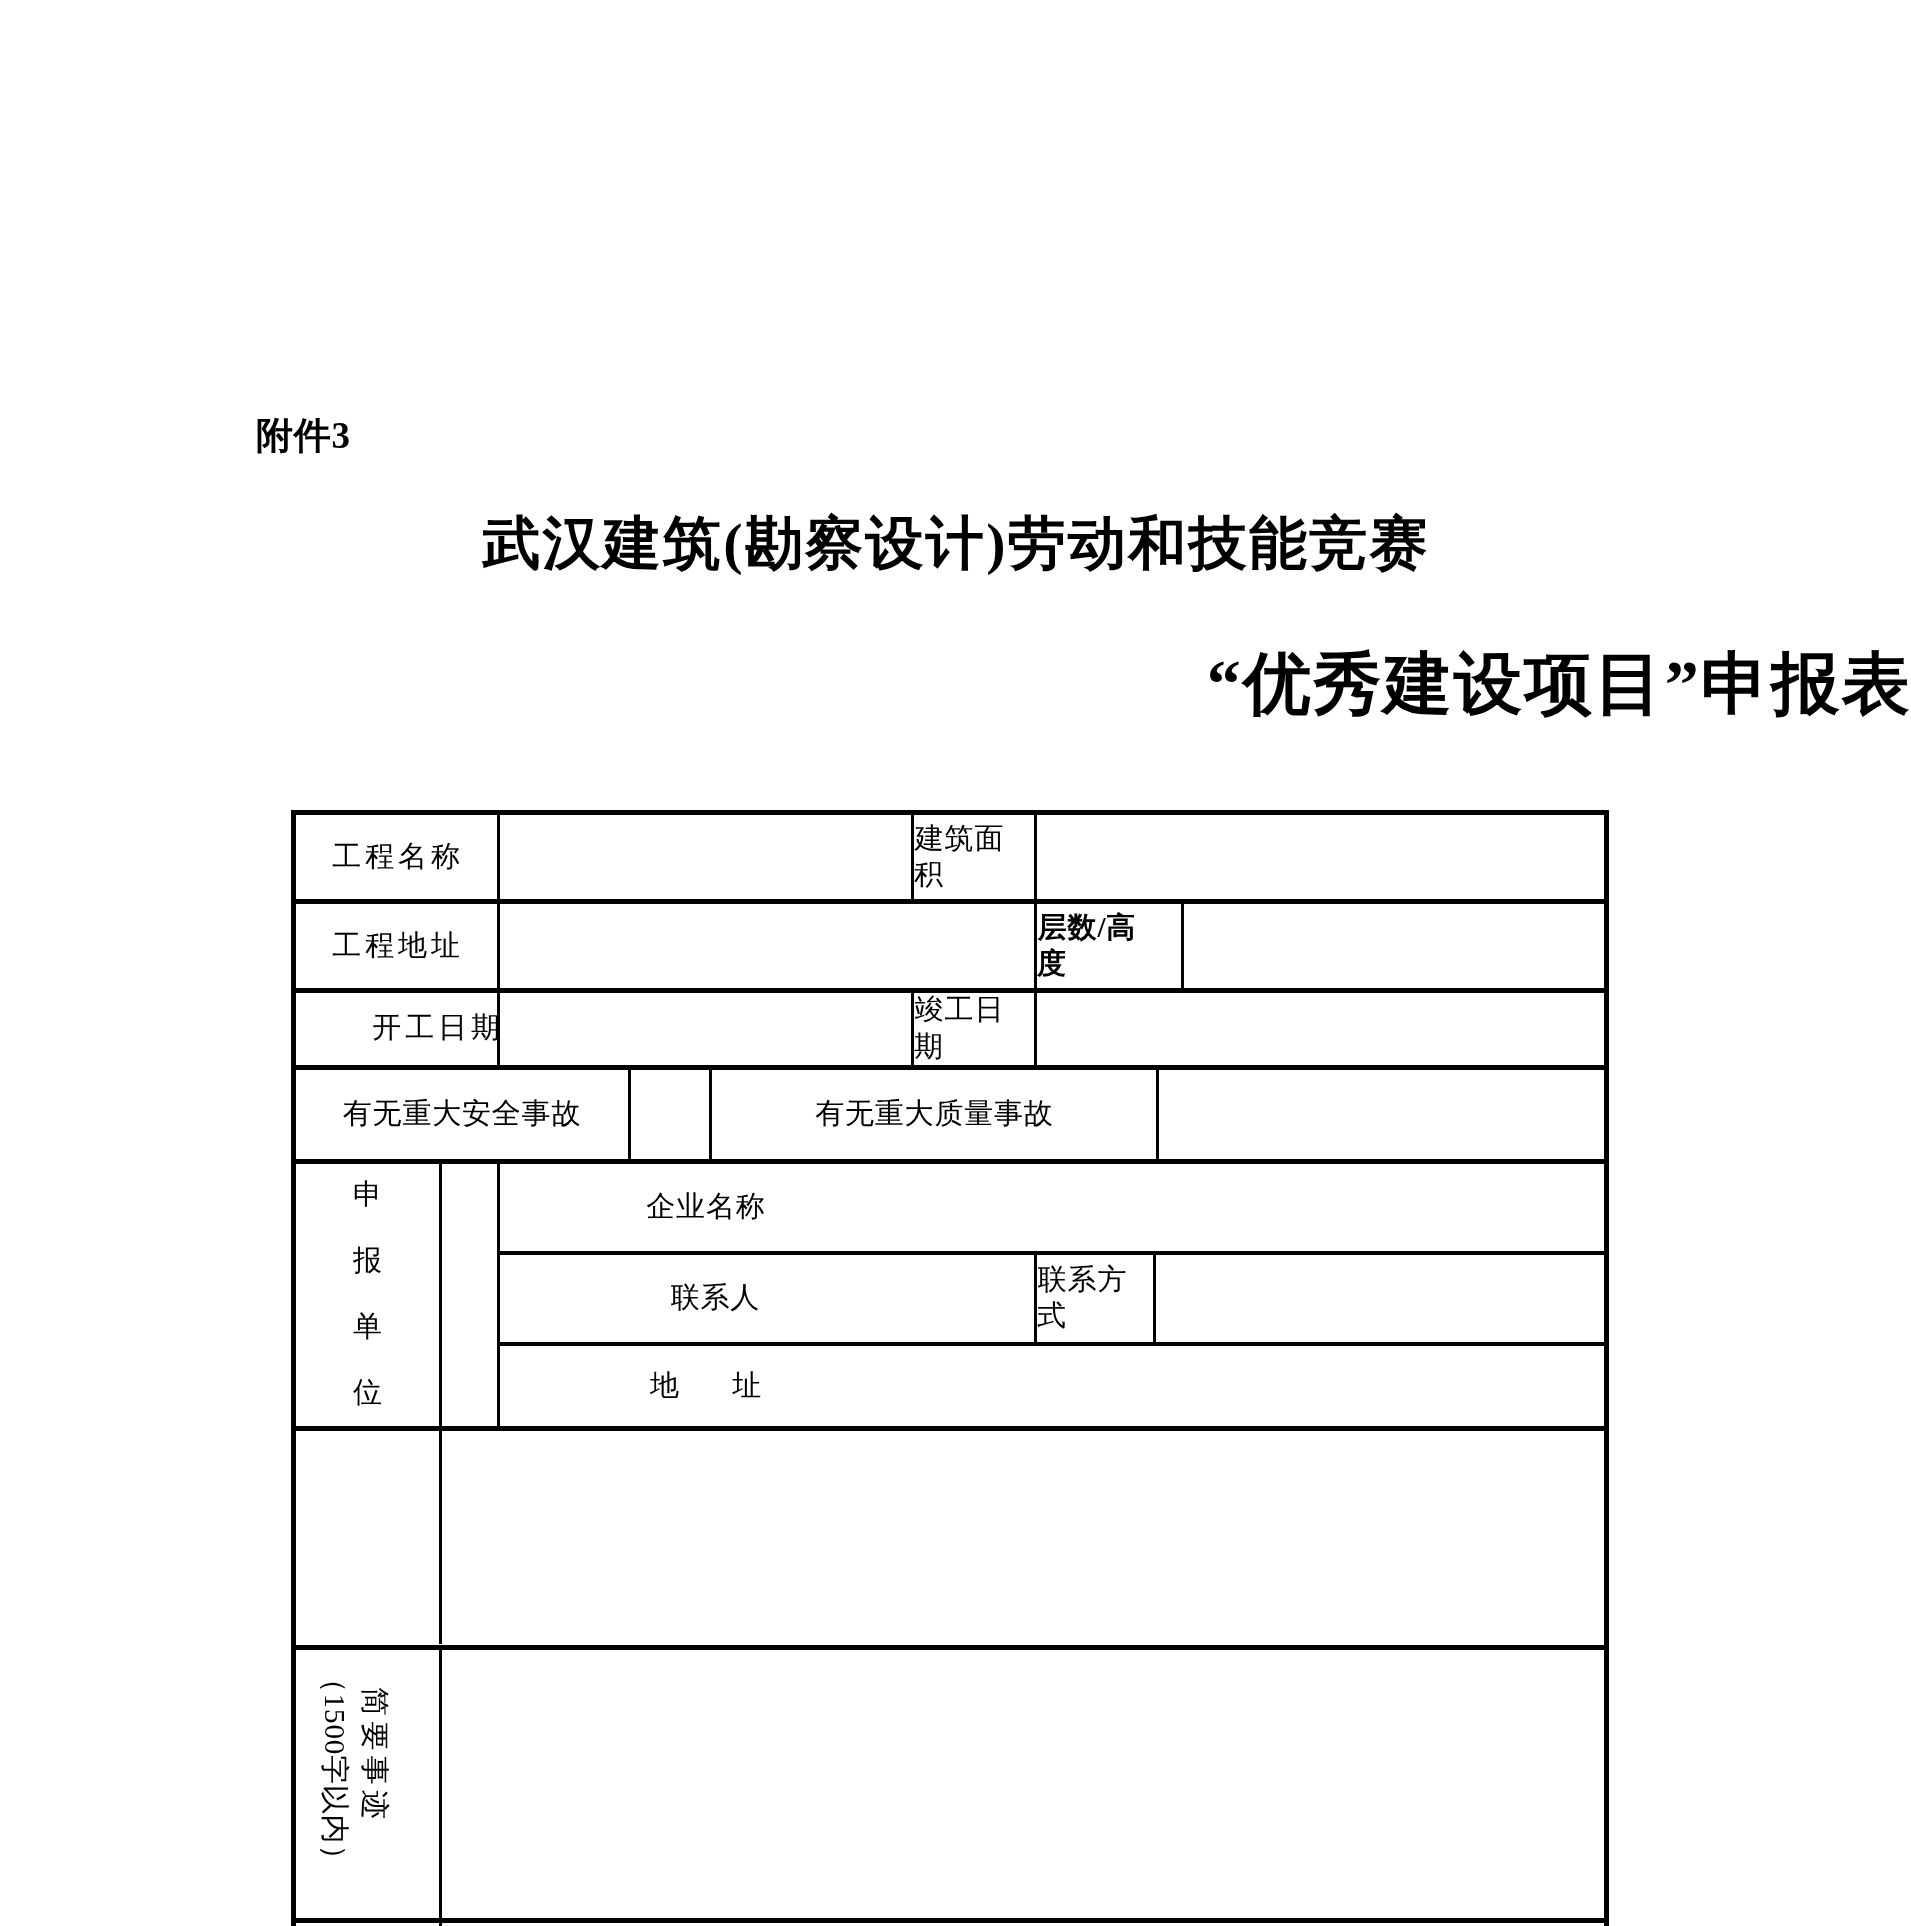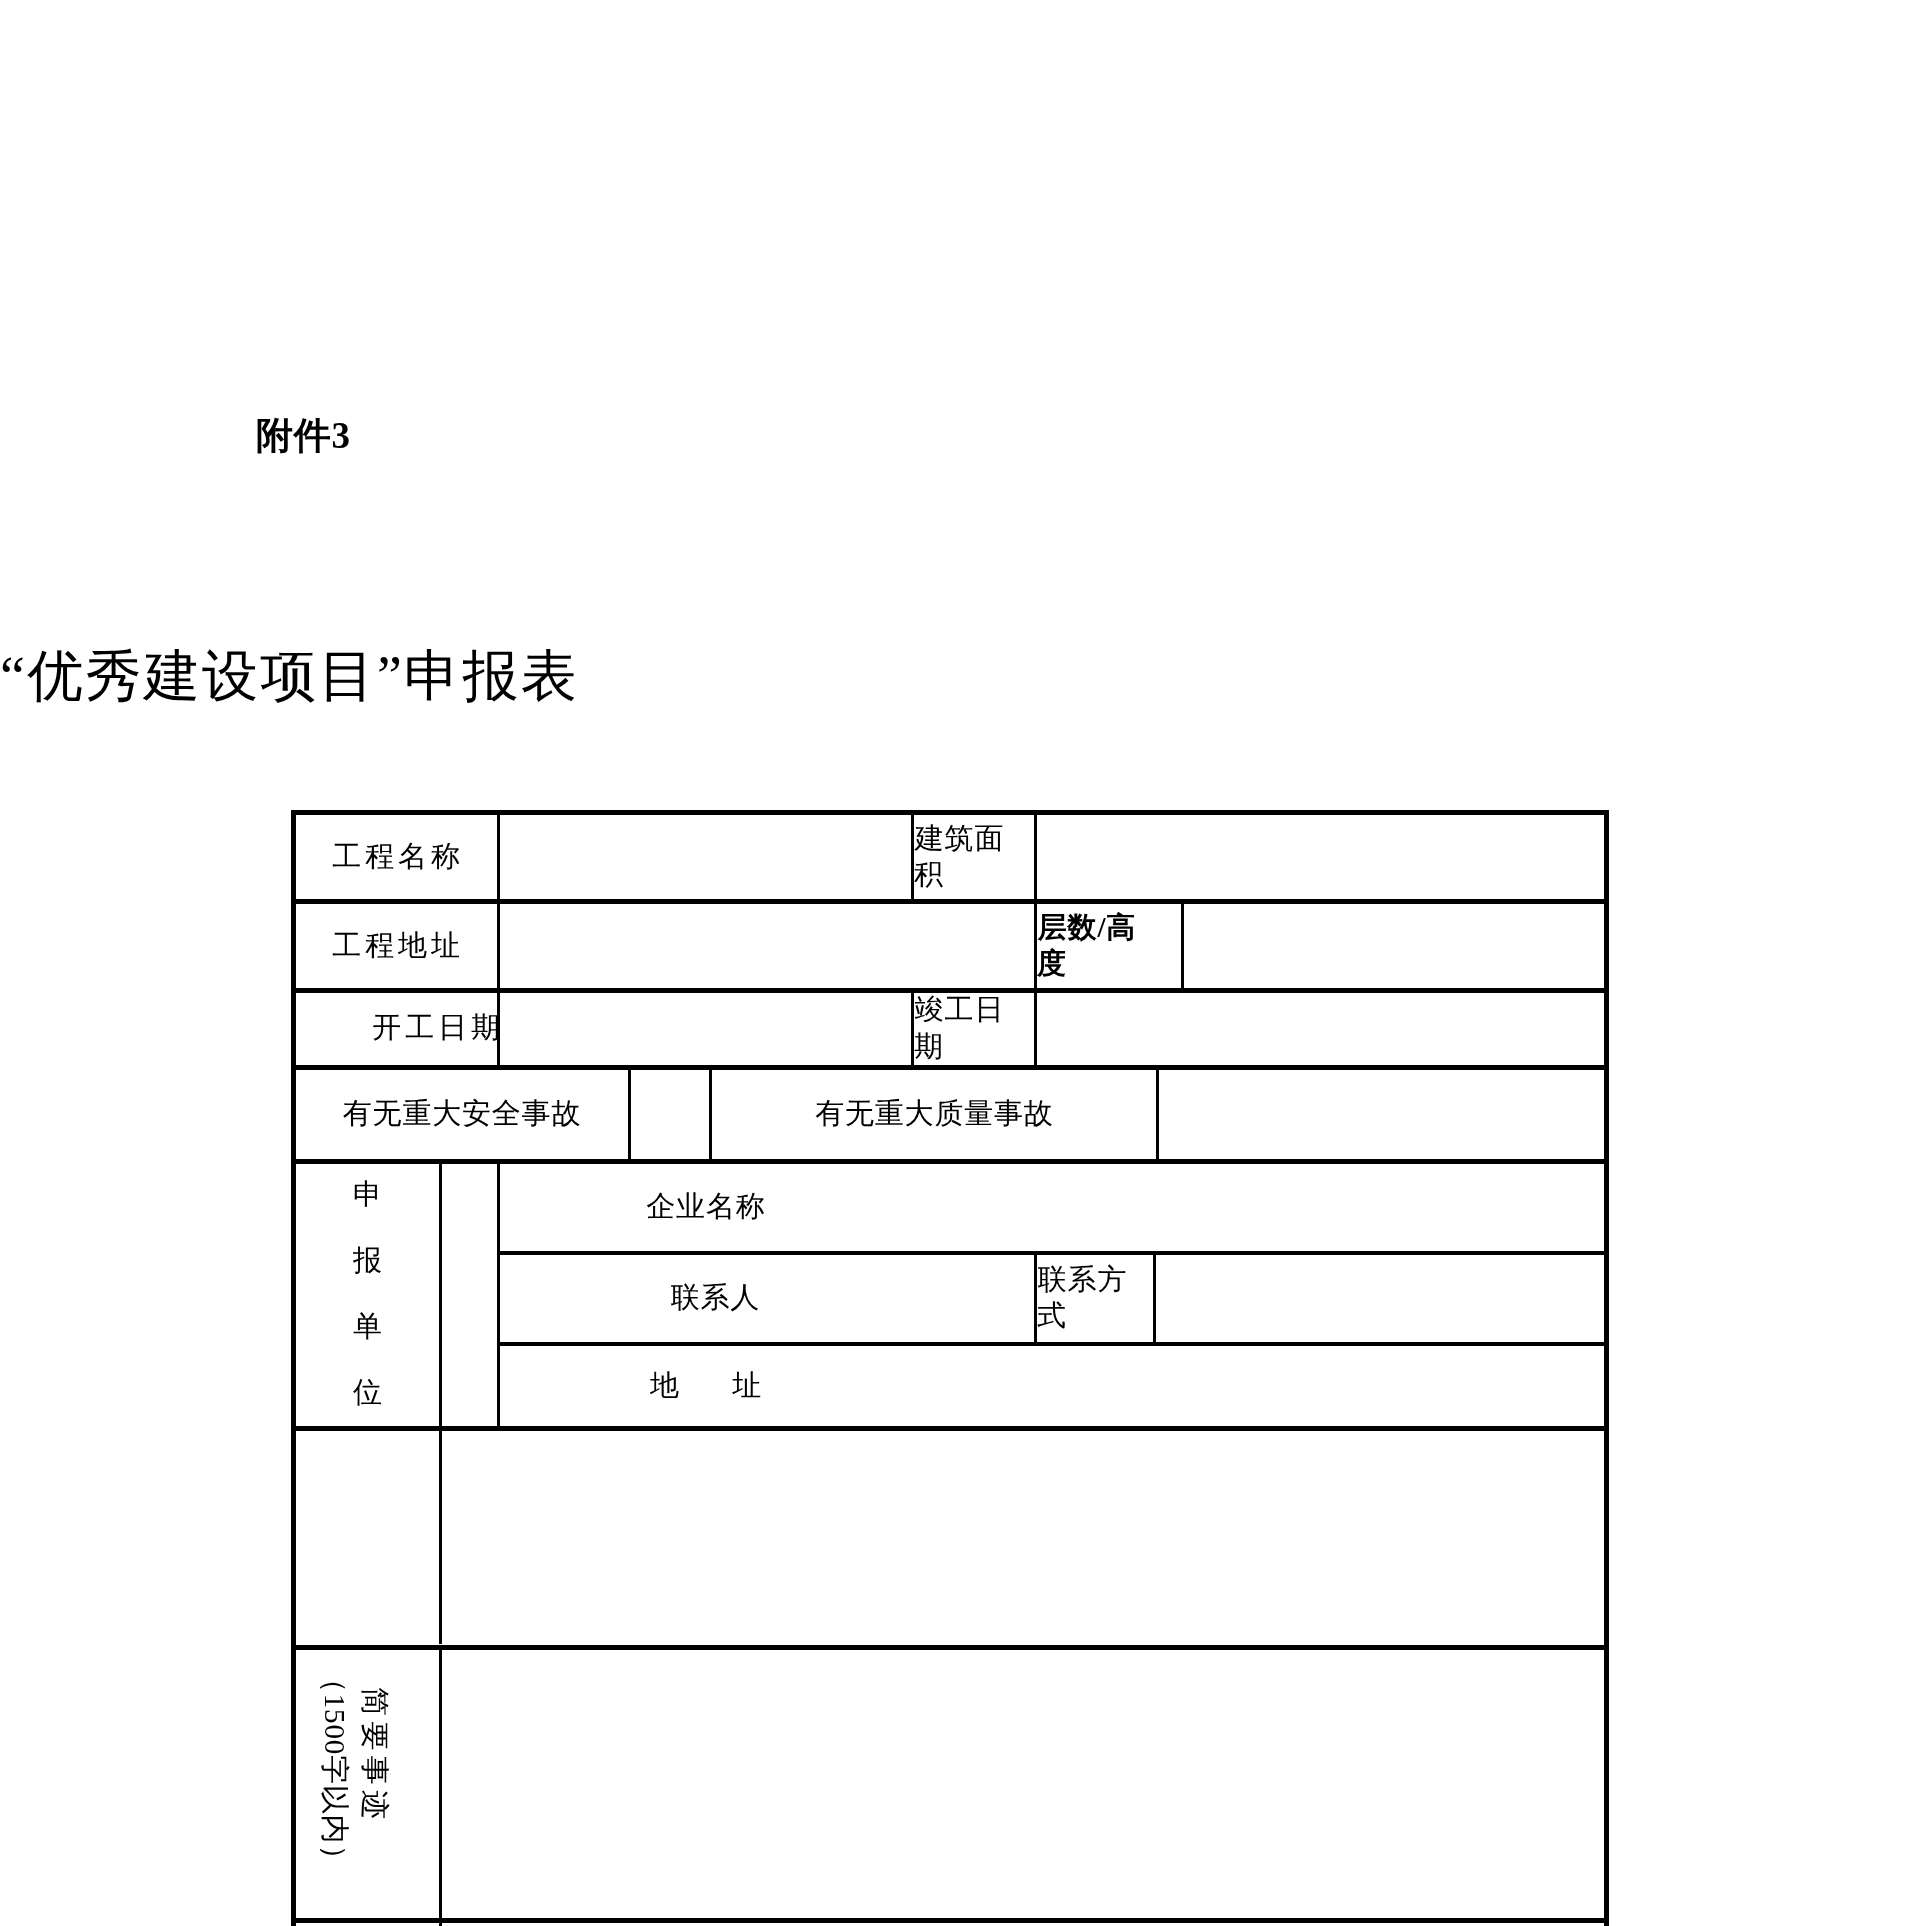--- a/index.html
+++ b/index.html
@@ -41,23 +41,23 @@
     font-weight: 700;
     letter-spacing: 2.3px;
     color: #000;
     white-space: nowrap;
   }
   #title-line2 {
     position: absolute;
     left: 0;
     top: 639px;
     width: 1912px;
-    text-align: left;
-    font-size: 56px;
-    font-weight: 400;
+    text-align: right;
+    font-size: 68px;
+    font-weight: 700;
     letter-spacing: 2.3px;
     color: #000;
     white-space: nowrap;
   }
 
   
   #form-table {
     position: absolute;
     left: 291px;
     top: 810px;
@@ -106,20 +106,21 @@
   }
   .v-stack > span { display: block; line-height: 1; }
 </style>
 </head>
 <body>
 
 <div id="page">
 
   <div id="attachment-label">附件3</div>
 
+  <div id="title-line1">武汉建筑(勘察设计)劳动和技能竞赛</div>
   <div id="title-line2">“优秀建设项目”申报表</div>
 
   <div id="form-table">
 
     <div class="hline outer-h" style="left:0;    top:0;    width:1317px;"></div>
     <div class="hline outer-h" style="left:0;    top:89px; width:1317px;"></div>
     <div class="hline outer-h" style="left:0;    top:178px; width:1317px;"></div>
     <div class="hline outer-h" style="left:0;    top:255px; width:1317px;"></div>
     <div class="hline outer-h" style="left:0;    top:349px; width:1317px;"></div>
     <div class="hline" style="left:206px;top:441px;width:1111px;"></div>

